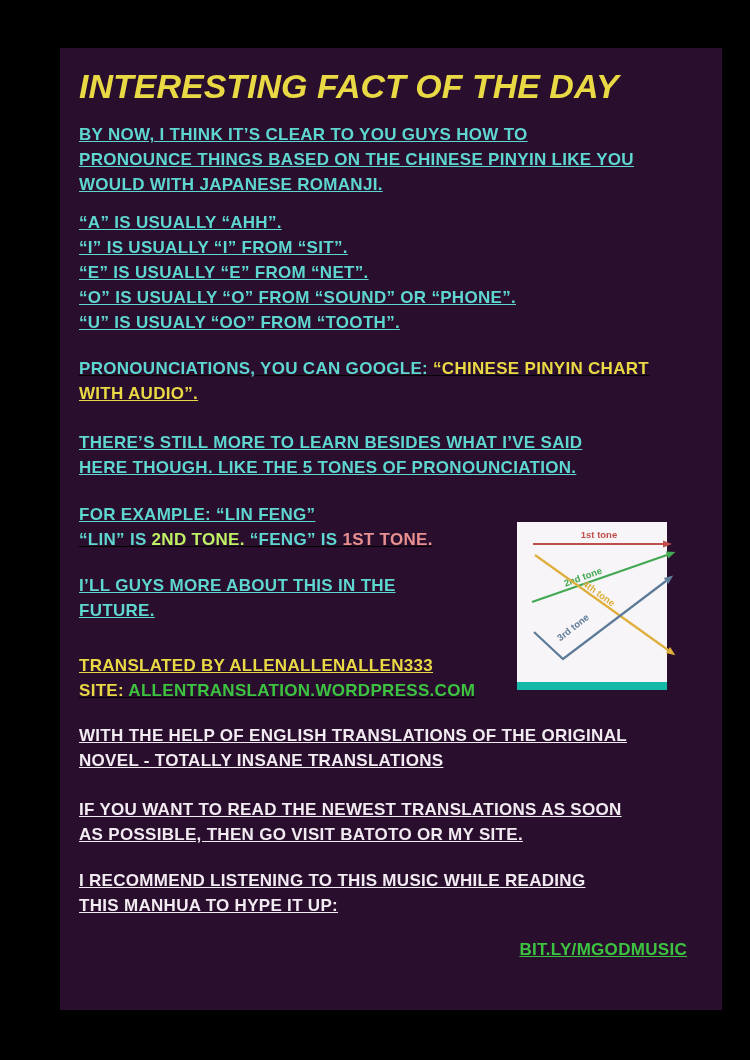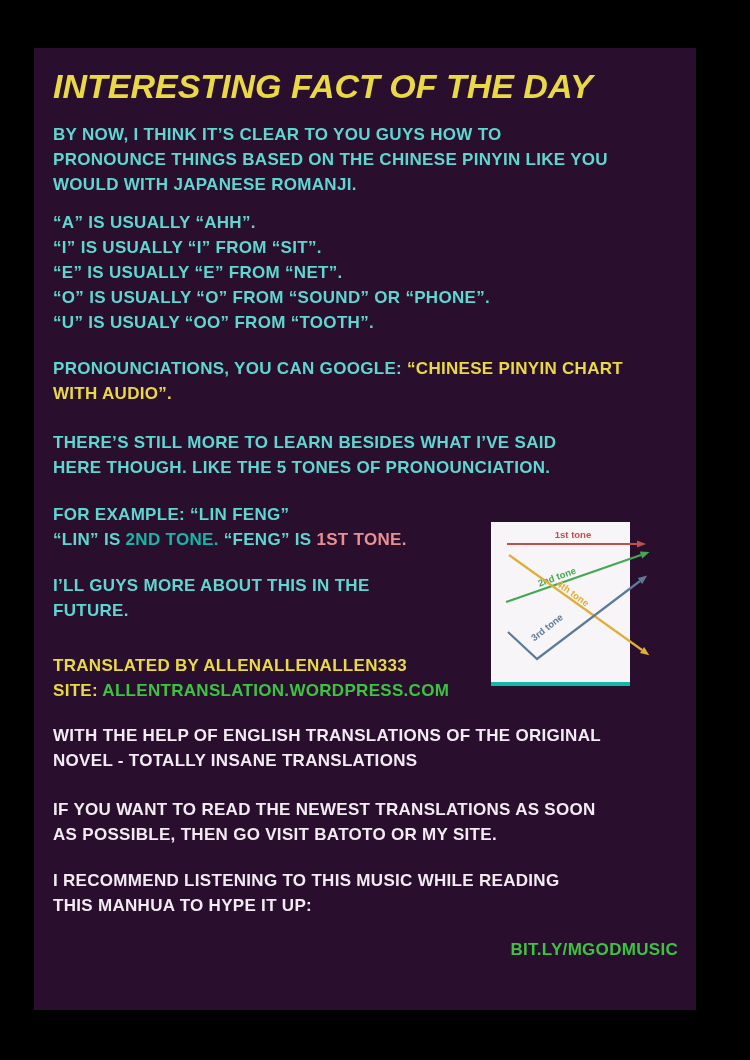--- a/index.html
+++ b/index.html
@@ -1,47 +1,47 @@
 <!DOCTYPE html>
 <html><head>
 <meta charset="utf-8">
 <style>
   html,body{margin:0;padding:0;background:#000;}
   body{
     width:750px;height:1060px;position:relative;overflow:hidden;
     font-family:"Liberation Sans",sans-serif;
   }
   .panel{
-    position:absolute;left:34px;top:48px;width:662px;height:962px;
+    position:absolute;left:60px;top:48px;width:662px;height:962px;
     background:#2a0e2e;box-sizing:border-box;
-    padding:18px 18px 0 19px;overflow:hidden;
+    padding:18px 35px 0 19px;overflow:hidden;
   }
   .title{
     margin:0 0 16px 0;
     font-size:34px;line-height:40px;font-weight:bold;font-style:italic;
     color:#e9d944;letter-spacing:0px;white-space:nowrap;
   }
   .para{font-weight:bold;font-size:17px;line-height:25px;letter-spacing:0.3px;}
-  .line{white-space:nowrap;}
+  .line{white-space:nowrap;text-decoration:underline;}
   .cyan{color:#5ed7d0;}
   .yellow{color:#e9d944;}
-  .green-tone{color:#14b8a6;margin-top:24px;}
+  .green-tone{color:#bef264;margin-top:24px;}
   .salmon-tone{color:#e89090;}
   .white{color:#f2ecf2;}
   .link-green{color:#3cc441;text-align:right;}
   .g13{margin-bottom:13px;}
   .g19{margin-bottom:19px;}
   .g20{margin-bottom:20px;}
   .g21{margin-bottom:21px;}
   .g22{margin-bottom:22px;}
   .g24{margin-bottom:24px;}
   .g30{margin-bottom:30px;}
   .tone-chart{
-    position:absolute;left:457px;top:474px;width:139px;height:160px;
-    background:#f7f5f7;border-bottom:4px solid #14b8a6;box-sizing:content-box;
+    position:absolute;left:457px;top:474px;width:150px;height:160px;
+    background:#f7f5f7;border-bottom:8px solid #14b8a6;box-sizing:content-box;
   }
   .tone-chart svg{display:block;width:165px;height:160px;}
 </style>
 </head>
 <body>
 
 <div class="panel">
 
   <h1 class="title">INTERESTING FACT OF THE DAY</h1>
 

